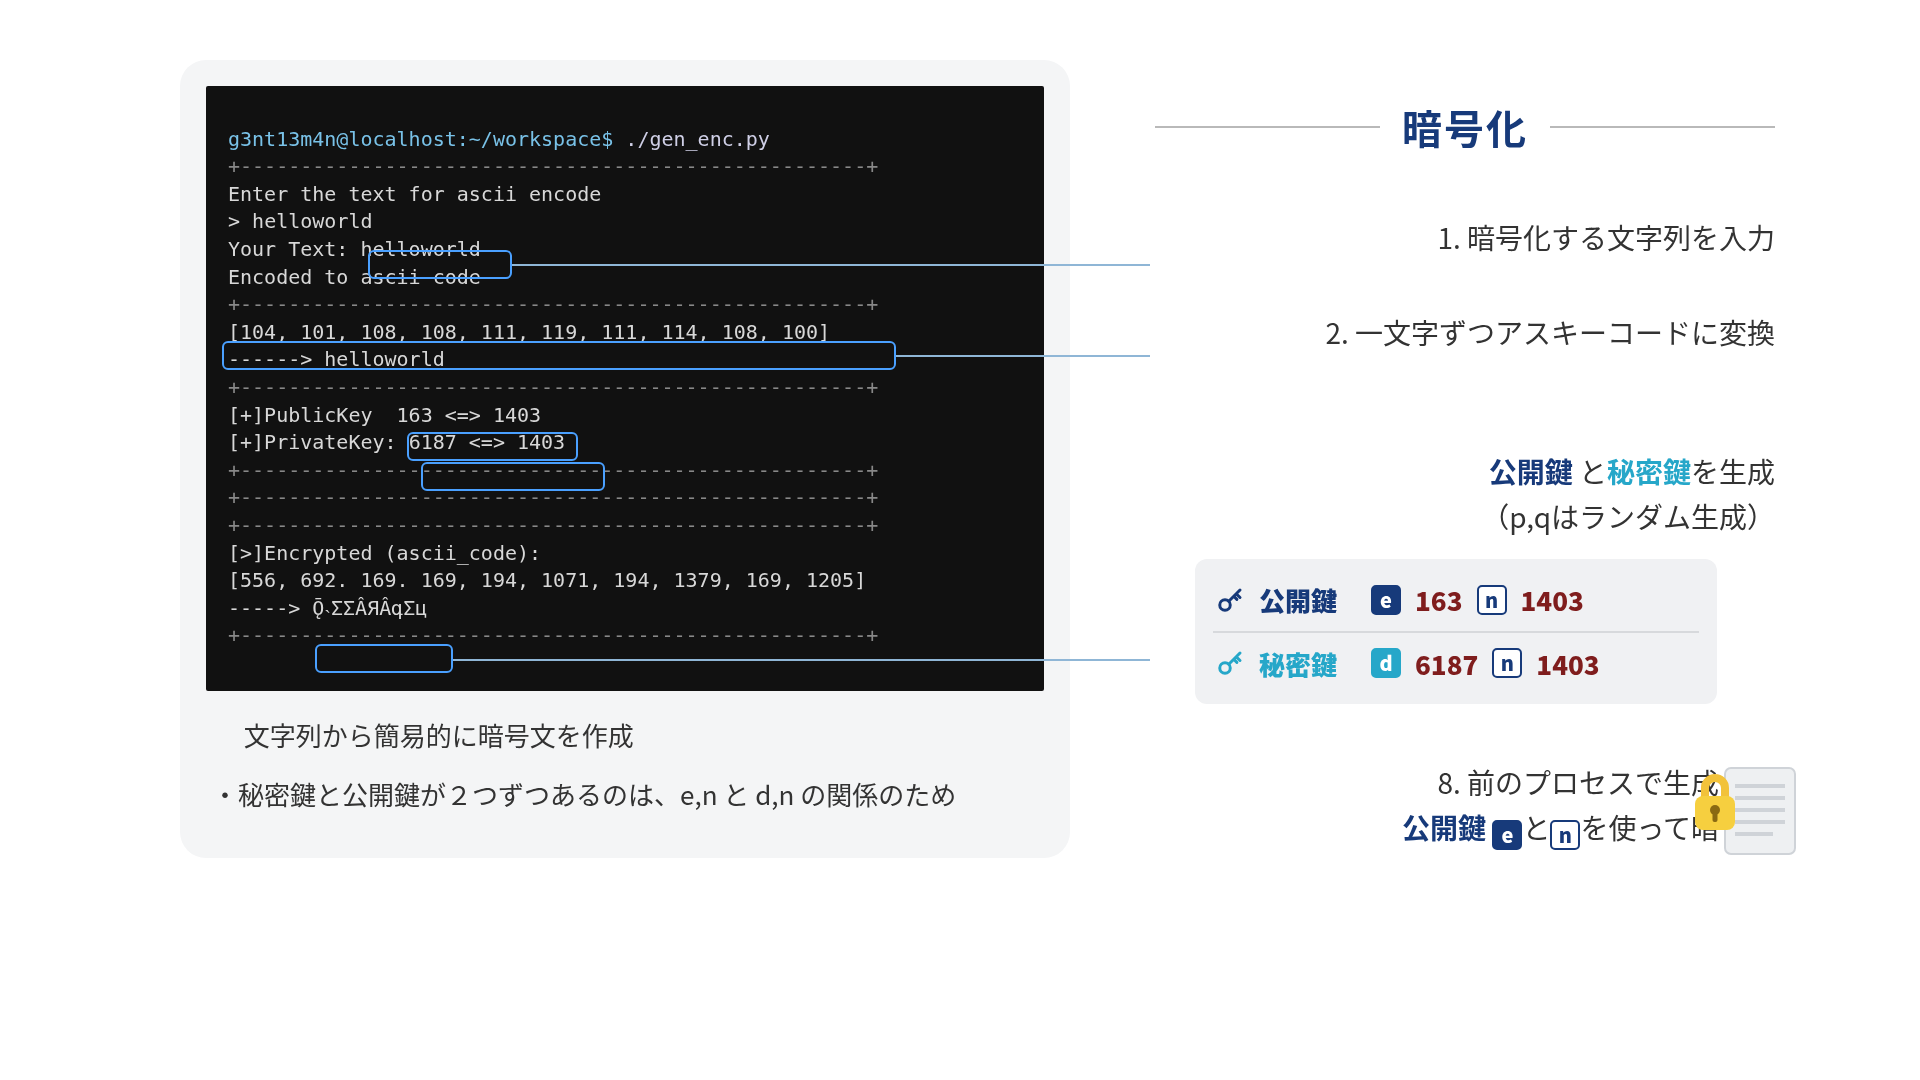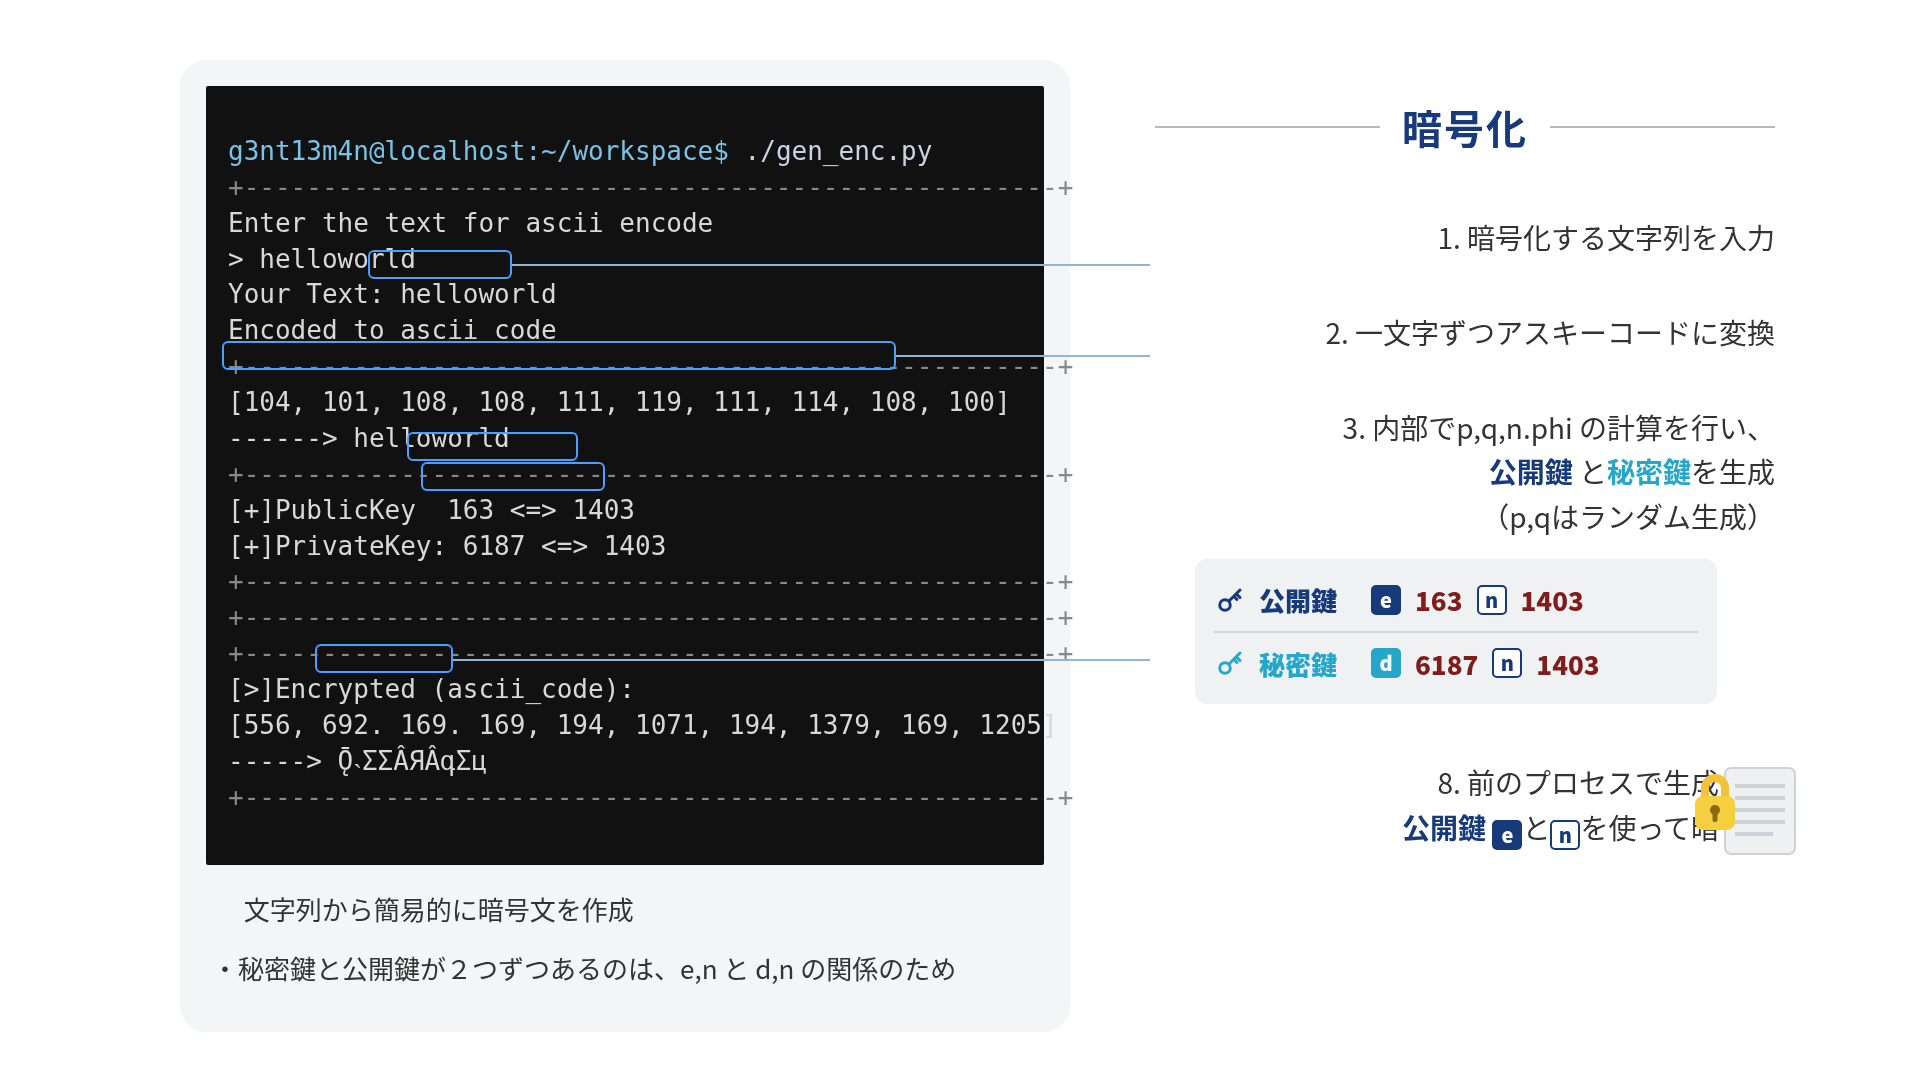--- a/index.html
+++ b/index.html
@@ -39,21 +39,21 @@
     background: var(--grey-bg);
     border-radius: 26px;
     padding: 26px 26px 22px 26px;
   }
 
   .term {
     width: 100%;
     background: var(--term-bg);
     color: var(--term-fg);
     font-family: "Consolas", "Menlo", "DejaVu Sans Mono", monospace;
-    font-size: 26px;
+    font-size: 20px;
     line-height: 1.38;
     padding: 12px 22px 14px 22px;
     border-radius: 2px;
     white-space: pre;
     position: relative;
   }
   .term .cmd   { color:#cfcfe6; }
   .term .path  { color:#79c2e8; }
   .term .dim   { color:#888888; }
   .hlbox {
@@ -186,21 +186,21 @@
   <div class="step">
     <div class="body">1. 暗号化する文字列を入力</div>
   </div>
 
   <div class="step">
     <div class="body">2. 一文字ずつアスキーコードに変換</div>
   </div>
 
   <div class="step" style="margin-bottom:30px;">
     <div class="body">
-      <span>3. 内部でp,q,n.phi の計算を行い、</span><br>
+      <br>
       <span>　 </span><span class="kw-pub">公開鍵</span><span> と</span><span class="kw-priv">秘密鍵</span><span>を生成</span><br>
       <span>　 （p,qはランダム生成）</span>
     </div>
 
     <div class="keycard">
       <div class="keyrow">
         <svg class="keyicon" viewBox="0 0 24 24">
           <g fill="none" stroke="#173a7a" stroke-width="2.4" stroke-linecap="round">
             <circle cx="8" cy="16" r="4.2"></circle>
             <path d="M11 13 L20 4 M17 7 L20 10 M15 9 L17.5 11.5"></path>

